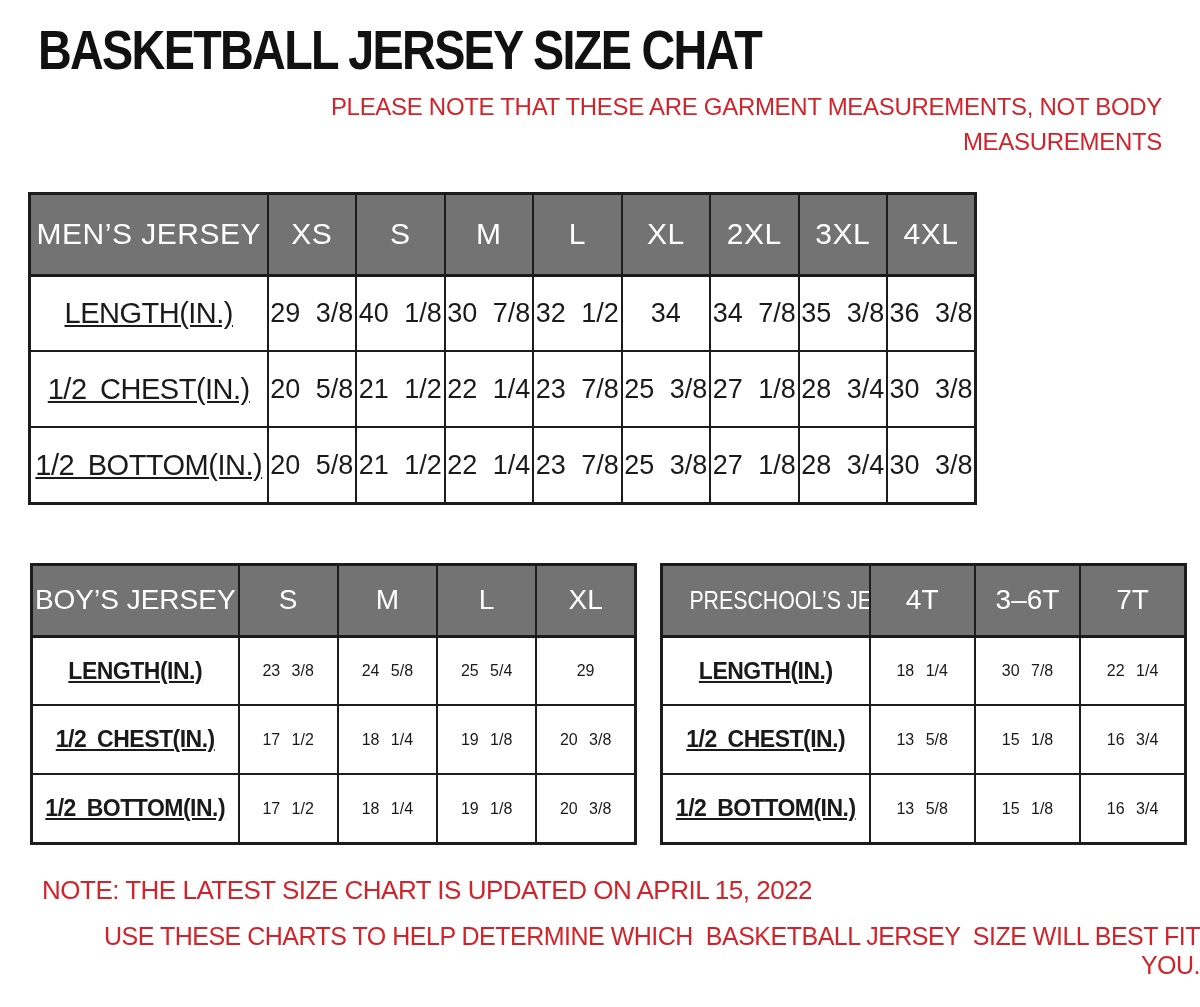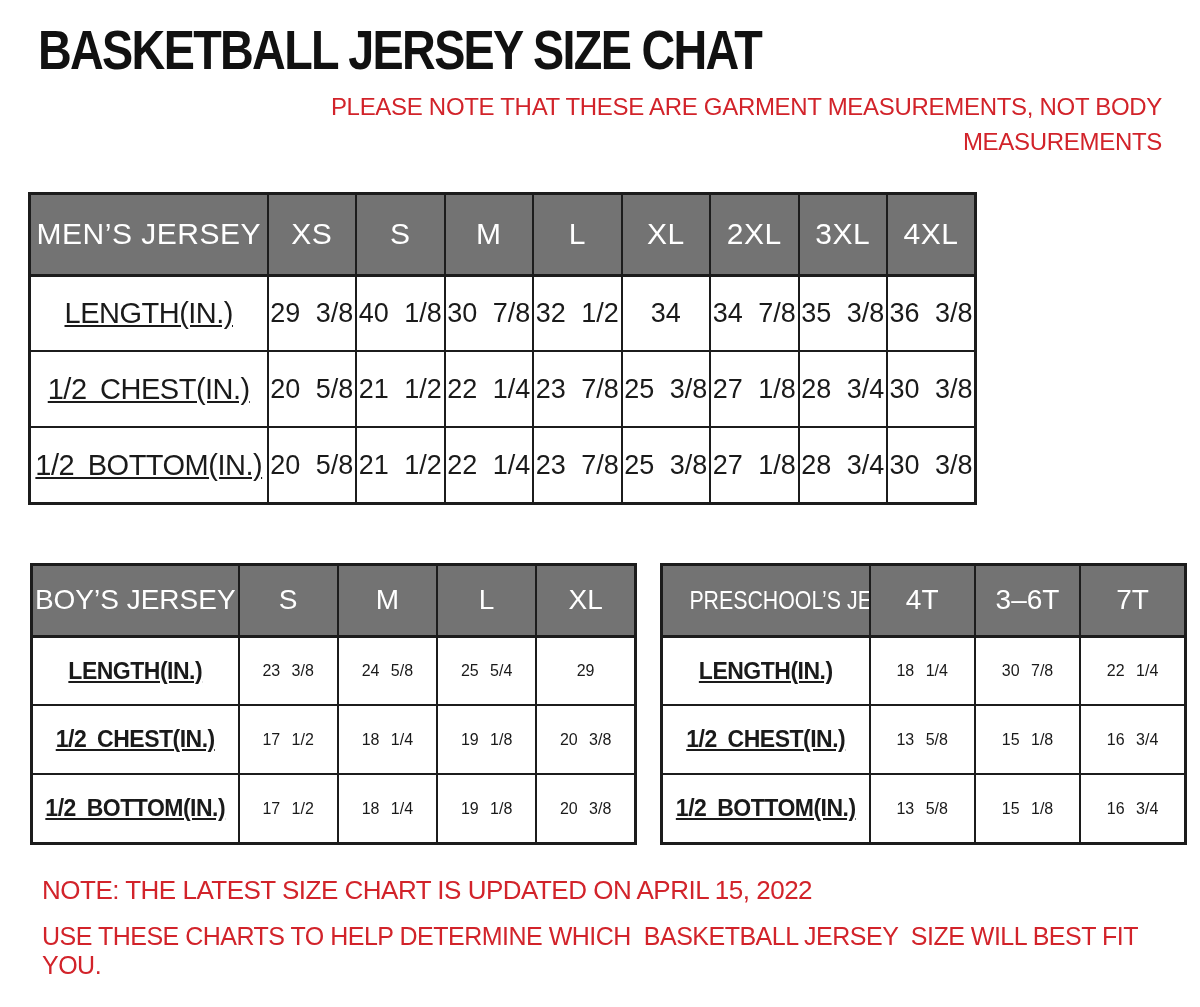--- a/index.html
+++ b/index.html
@@ -24,21 +24,21 @@
   
   .note { color: #d2232a; white-space: pre-wrap; }
   .intro-note {
     margin: 14px 0 0 42px;
     font-size: 24px; line-height: 1.45; letter-spacing: -0.3px;
     max-width: 1120px;
     text-align: right;
   }
   .footer-notes { margin: 30px 0 0 42px; }
   .footer-note-1 { font-size: 26px; letter-spacing: -0.5px; }
-  .footer-note-2 { font-size: 25px; letter-spacing: -0.5px; margin-top: 16px; }
+  .footer-note-2 { font-size: 25px; letter-spacing: -0.5px; margin-top: 16px; text-align: right; }
 
   
   table { border-collapse: collapse; table-layout: fixed; background: #ffffff; }
   th, td {
     border: 2px solid #1c1c1c;
     text-align: center; vertical-align: middle;
     white-space: nowrap; overflow: hidden;
   }
   th {
     background: #737373; color: #ffffff; font-weight: normal;

